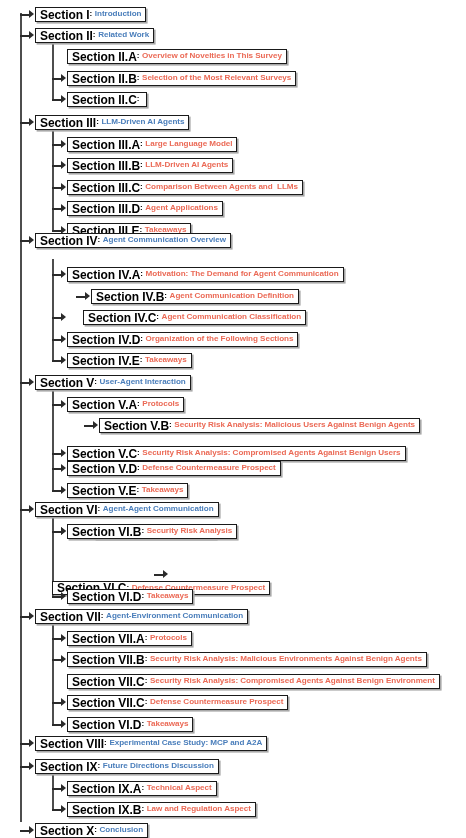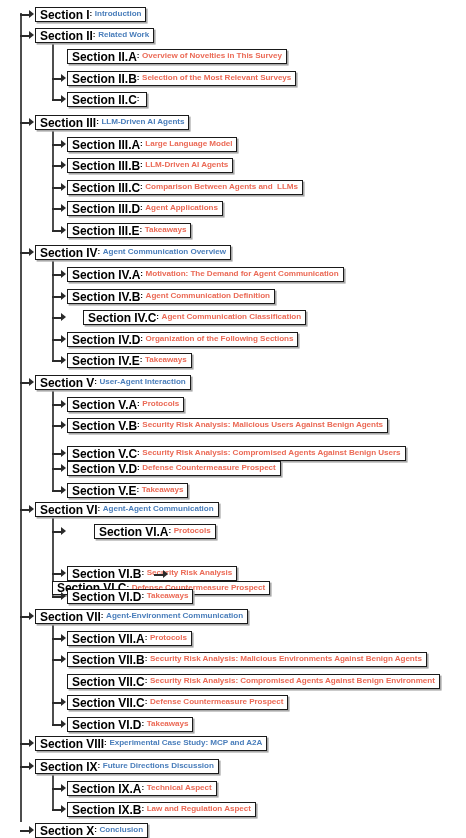--- a/index.html
+++ b/index.html
@@ -208,37 +208,37 @@
         </span>
       </div>
       <div class="row level2" style="top: 222px;">
         <span class="connector"></span>
         <span class="node-box">
           <span class="node-num">Section III.E</span>
           <span class="node-sep">:</span>
           <span class="node-title t-red">Takeaways</span>
         </span>
       </div>
-      <div class="row level1" style="top: 244px;">
+      <div class="row level1" style="top: 232px;">
         <span class="connector"></span>
         <span class="node-box">
           <span class="node-num">Section IV</span>
           <span class="node-sep">:</span>
           <span class="node-title t-blue">Agent Communication Overview</span>
         </span>
       </div>
       <div class="row level2" style="top: 266px;">
         <span class="connector"></span>
         <span class="node-box">
           <span class="node-num">Section IV.A</span>
           <span class="node-sep">:</span>
           <span class="node-title t-red">Motivation: The Demand for Agent Communication</span>
         </span>
       </div>
-      <div class="row level2" style="top: 288px;">
+      <div class="row level2" style="top: 288px; padding-left: 24px;">
         <span class="connector"></span>
         <span class="node-box">
           <span class="node-num">Section IV.B</span>
           <span class="node-sep">:</span>
           <span class="node-title t-red">Agent Communication Definition</span>
         </span>
       </div>
       <div class="row level2" style="top: 309px; gap: 16px;">
         <span class="connector"></span>
         <span class="node-box">
@@ -272,21 +272,21 @@
         </span>
       </div>
       <div class="row level2" style="top: 396px;">
         <span class="connector"></span>
         <span class="node-box">
           <span class="node-num">Section V.A</span>
           <span class="node-sep">:</span>
           <span class="node-title t-red">Protocols</span>
         </span>
       </div>
-      <div class="row level2" style="top: 417px;">
+      <div class="row level2" style="top: 417px; padding-left: 32px;">
         <span class="connector"></span>
         <span class="node-box">
           <span class="node-num">Section V.B</span>
           <span class="node-sep">:</span>
           <span class="node-title t-red">Security Risk Analysis: Malicious Users Against Benign Agents</span>
         </span>
       </div>
       <div class="row level2" style="top: 445px;">
         <span class="connector"></span>
         <span class="node-box">
@@ -320,21 +320,21 @@
         </span>
       </div>
       <div class="row level2" style="top: 523px; gap: 27px;">
         <span class="connector"></span>
         <span class="node-box">
           <span class="node-num">Section VI.A</span>
           <span class="node-sep">:</span>
           <span class="node-title t-red">Protocols</span>
         </span>
       </div>
-      <div class="row level2" style="top: 565px;">
+      <div class="row level2" style="top: 523px;">
         <span class="connector"></span>
         <span class="node-box">
           <span class="node-num">Section VI.B</span>
           <span class="node-sep">:</span>
           <span class="node-title t-red">Security Risk Analysis</span>
         </span>
       </div>
       <div class="row level2" style="top: 566px; flex-direction: column;">
         <span class="connector"></span>
         <span class="node-box">

